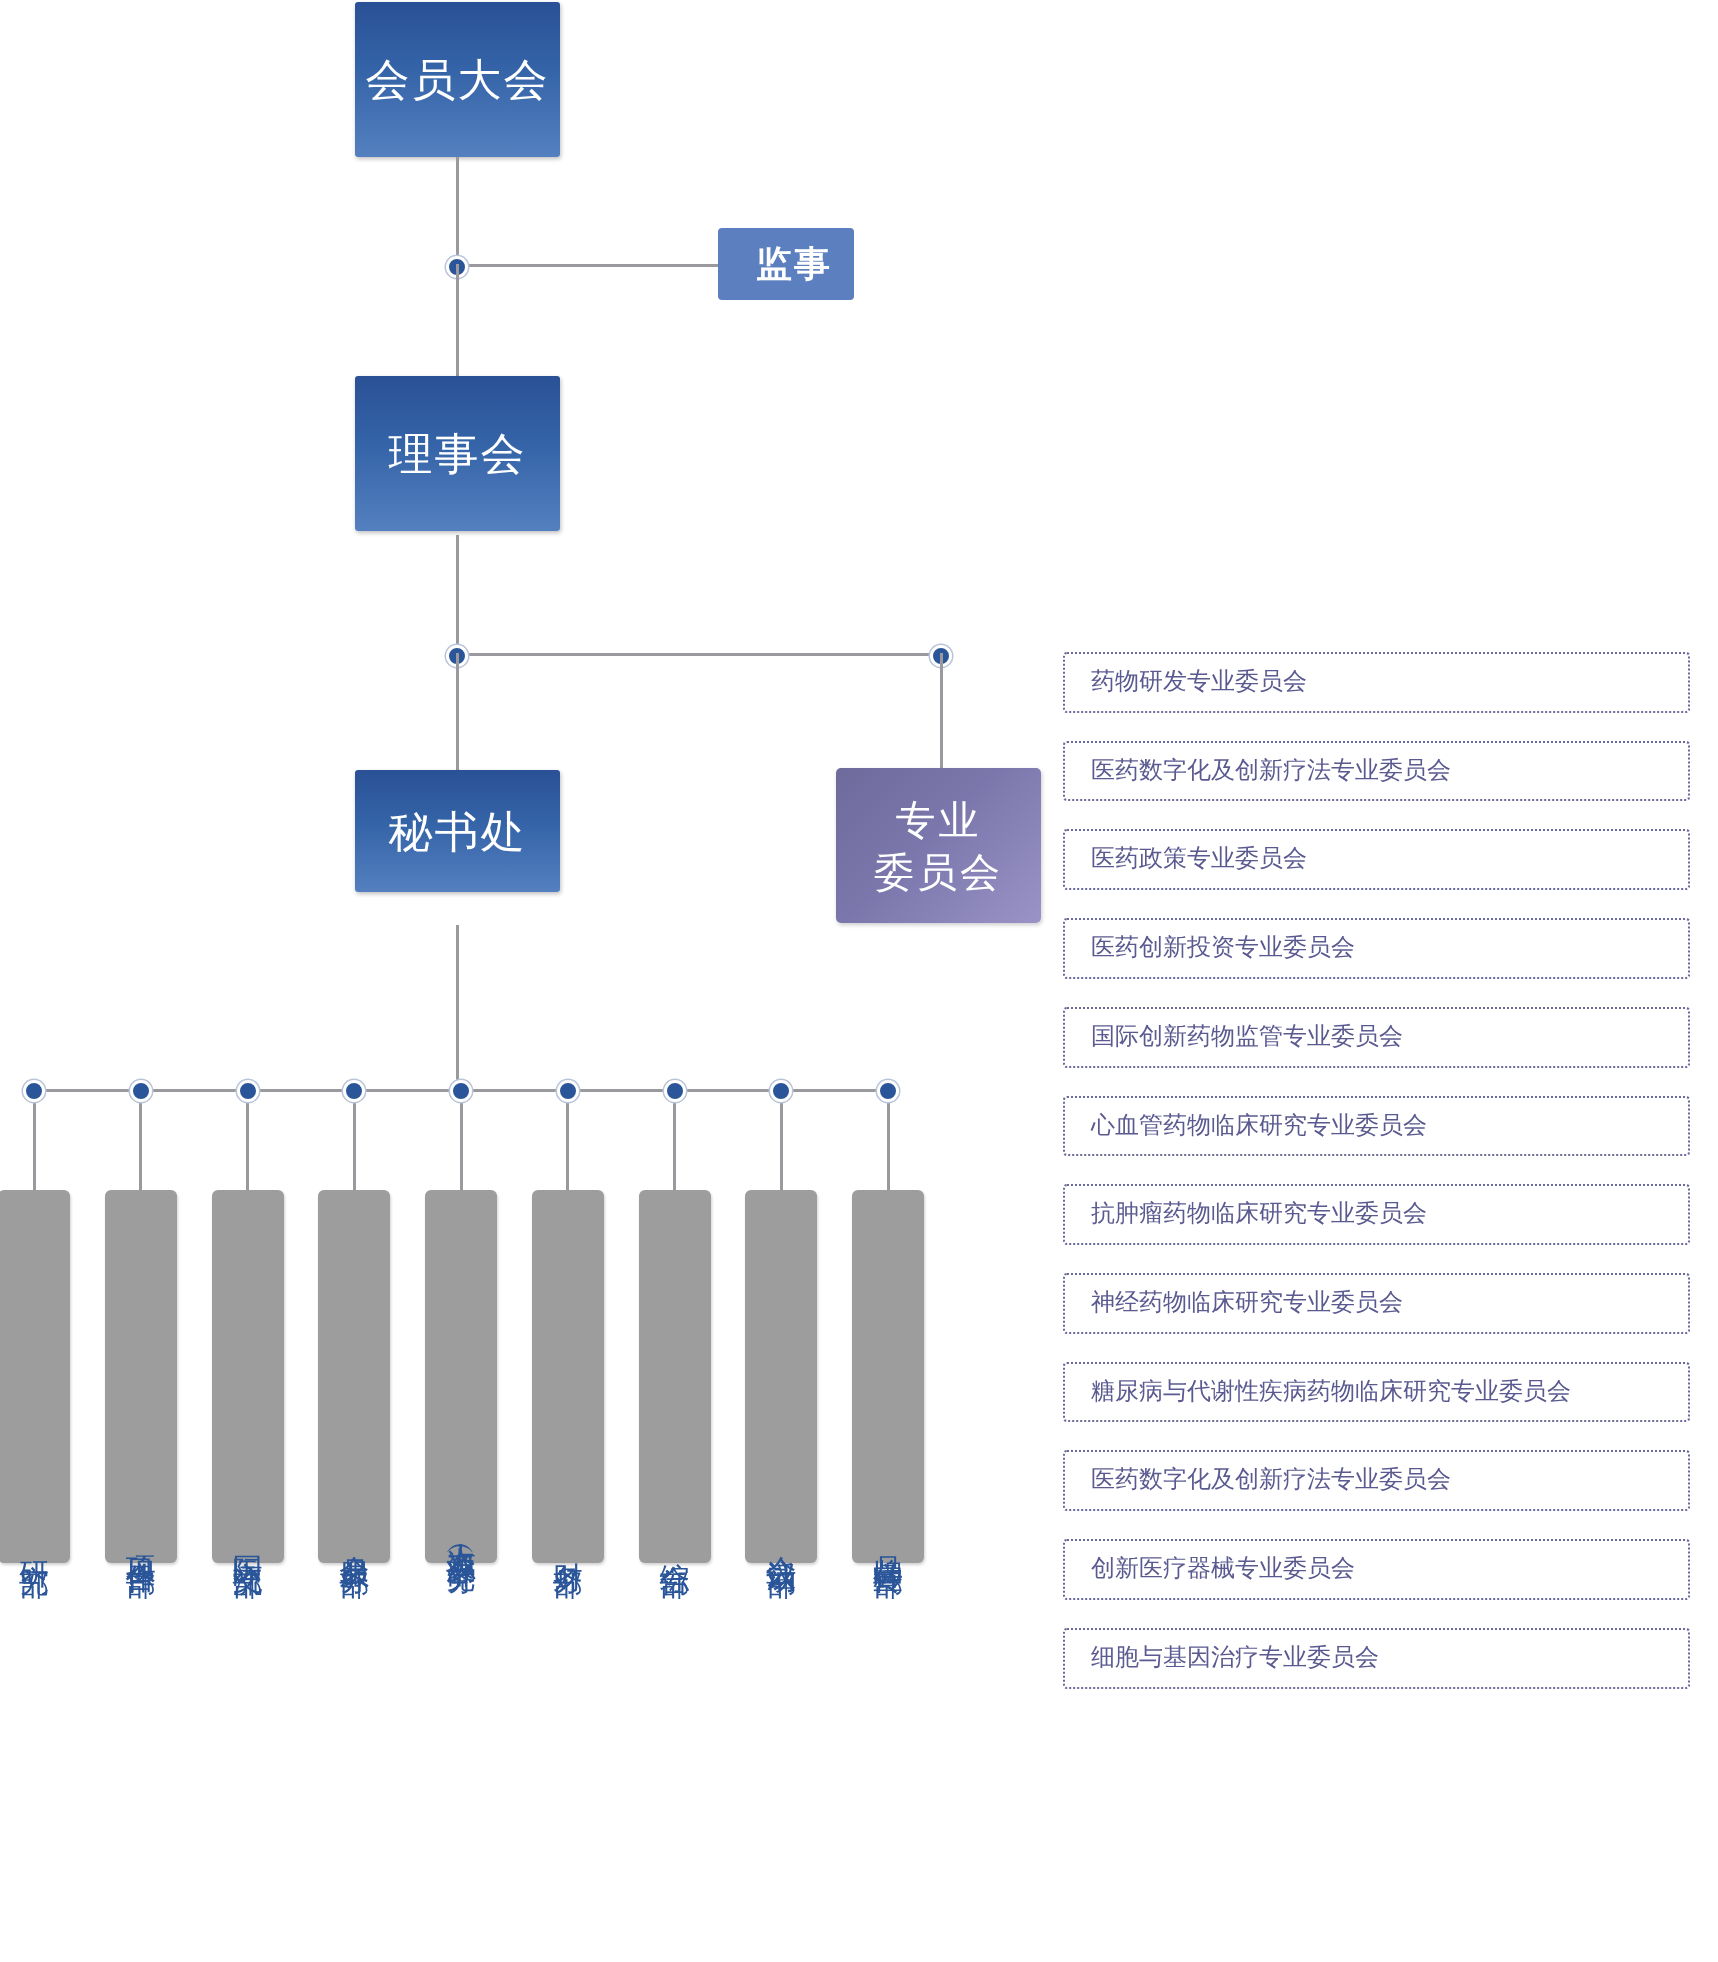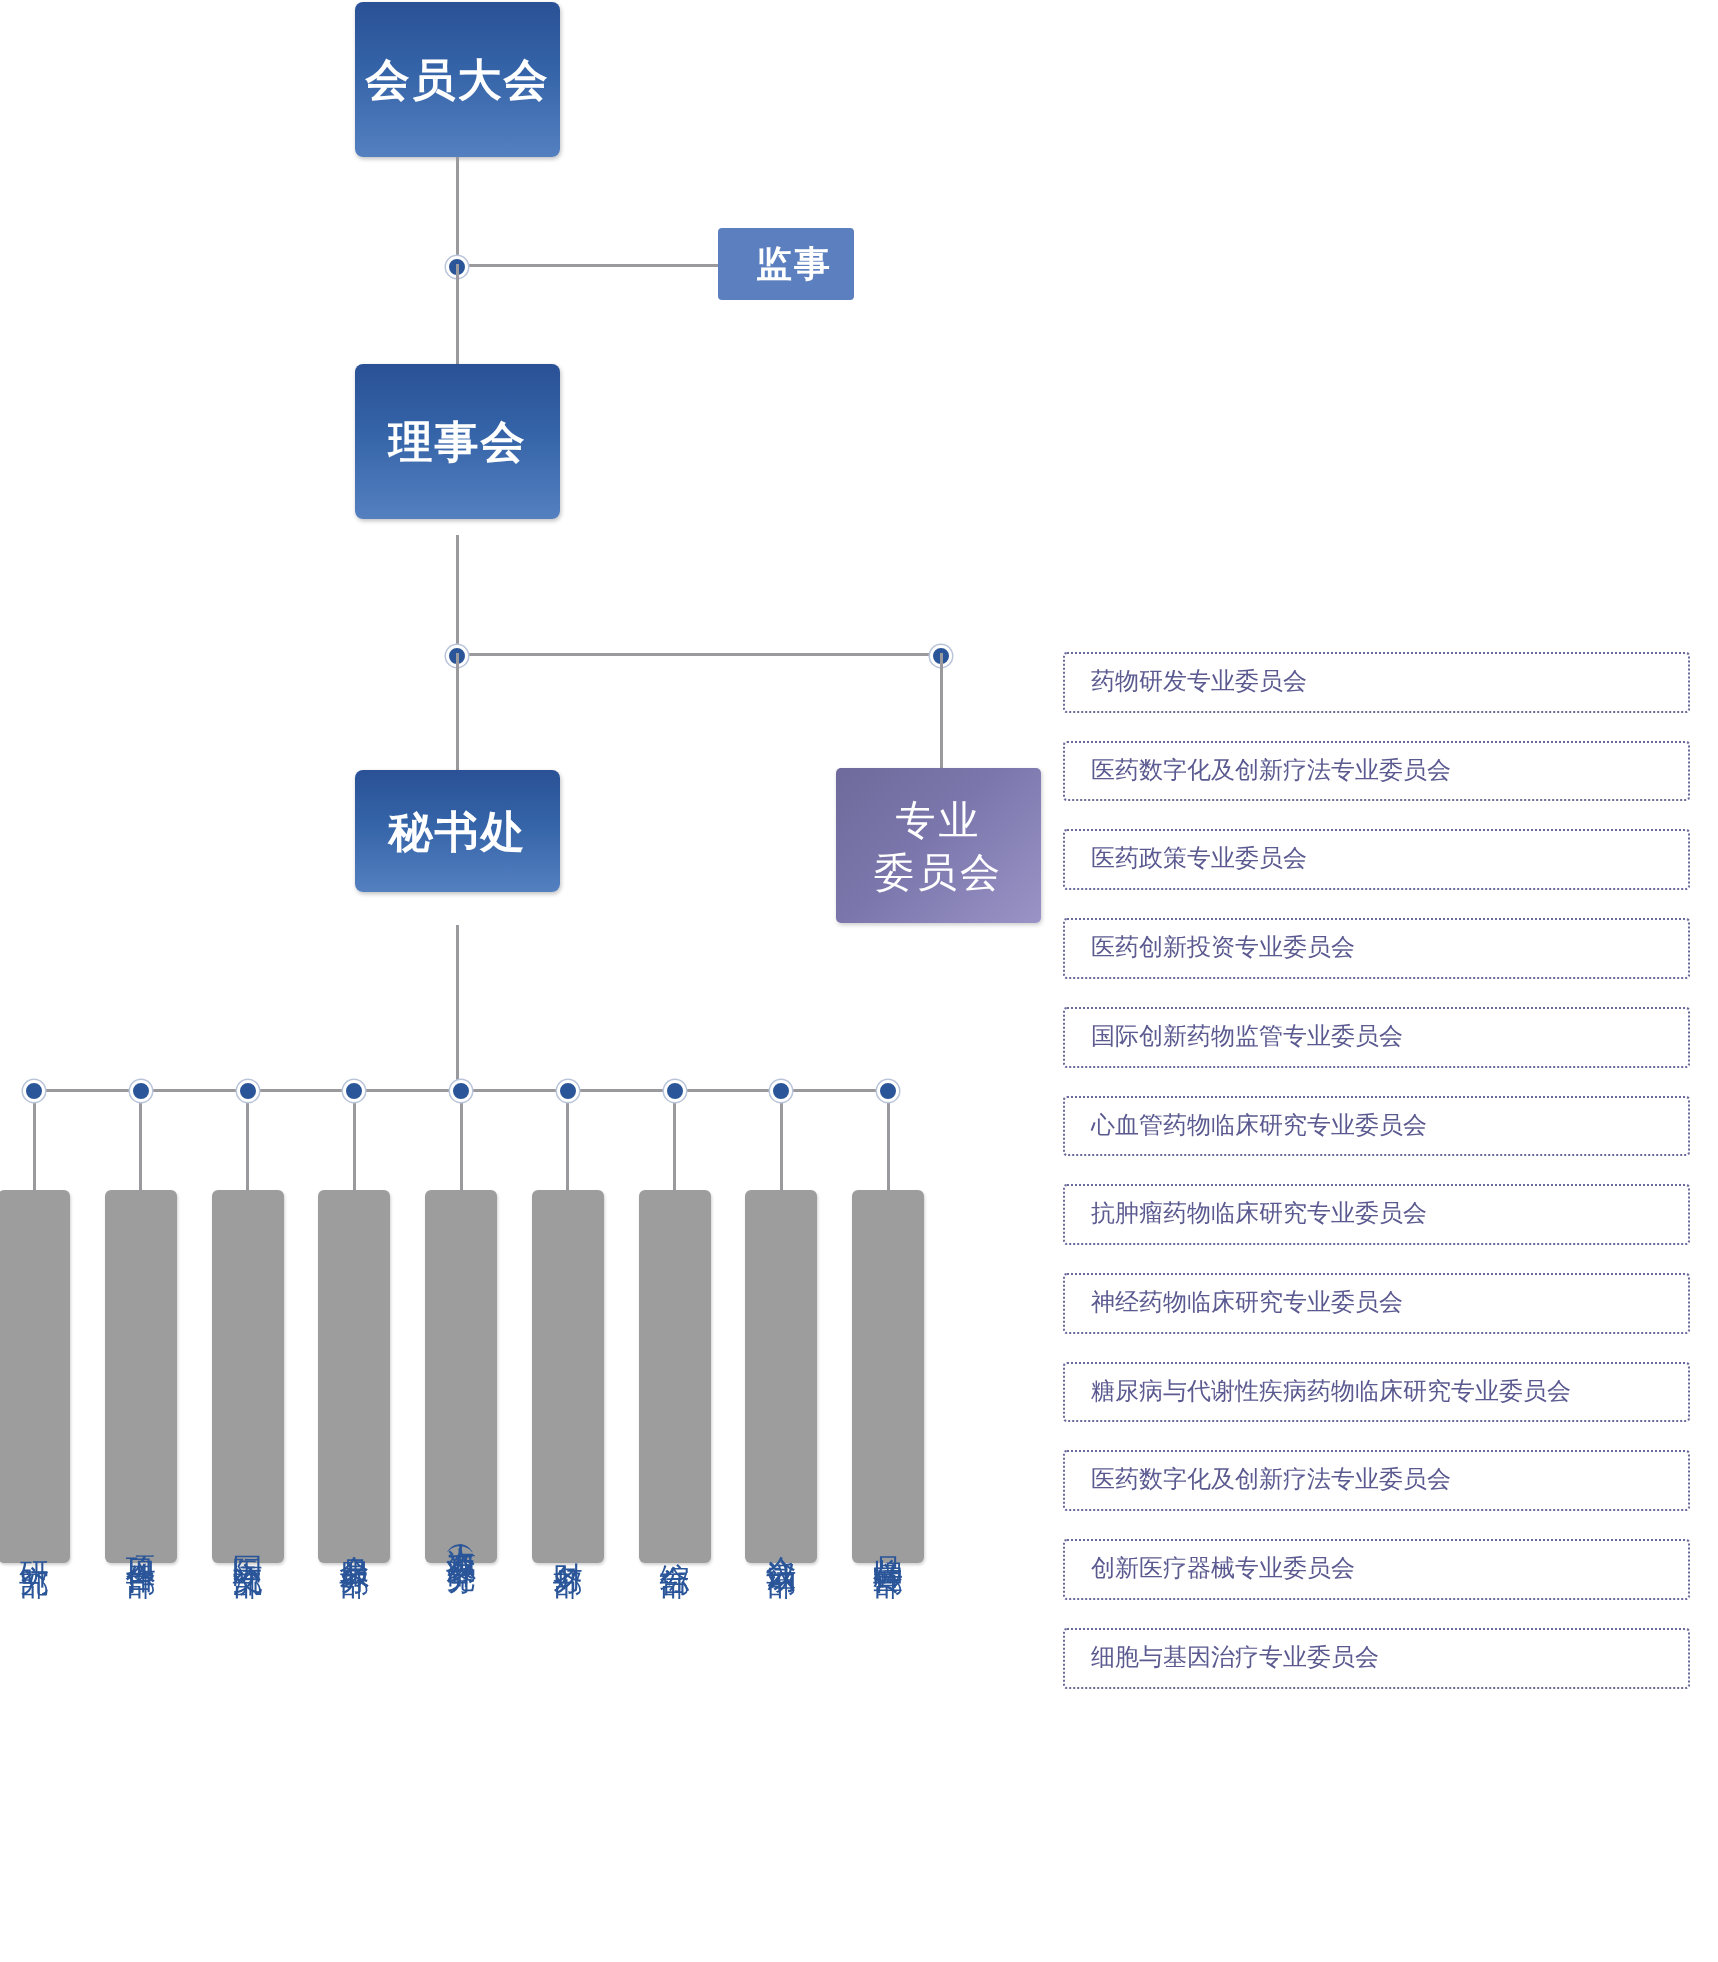--- a/index.html
+++ b/index.html
@@ -37,28 +37,28 @@
     border-radius: 50%;
     background: #2a5599;
     border: 3px solid #ffffff;
     box-shadow: 0 0 0 1.5px #b9c4d8;
     box-sizing: border-box;
   }
 
   
   .box-primary {
     position: absolute;
-    border-radius: 8px;
+    border-radius: 3px;
     background: linear-gradient(180deg, #2a5196 0%, #3564a8 45%, #5480c0 100%);
     color: #ffffff;
     display: flex;
     align-items: center;
     justify-content: center;
     text-align: center;
-    font-weight: bold;
+    font-weight: normal;
     letter-spacing: 2px;
     line-height: 1.25;
     box-shadow: 1px 2px 4px rgba(0,0,0,0.25);
     box-sizing: border-box;
   }
 
   
   .box-flat-blue {
     position: absolute;
     border-radius: 4px;
@@ -148,21 +148,21 @@
   <div class="hline" style="left:468px; top:264px; width:250px;"></div>
 
   <div class="node-dot" style="left:446px; top:256px;"></div>
 
   <div class="box-flat-blue" style="left:718px; top:228px; width:136px; height:72px; font-size:36px;">
     <span>监事</span>
   </div>
 
   <div class="vline" style="left:456px; top:264px; height:116px;"></div>
 
-  <div class="box-primary" style="left:355px; top:364px; width:205px; height:155px; font-size:44px;">
+  <div class="box-primary" style="left:355px; top:376px; width:205px; height:155px; font-size:44px;">
     <span>理事会</span>
   </div>
 
   <div class="vline" style="left:456px; top:535px; height:120px;"></div>
 
   <div class="hline" style="left:456px; top:653px; width:486px;"></div>
 
   <div class="node-dot" style="left:446px; top:645px;"></div>
   <div class="node-dot" style="left:930px; top:645px;"></div>
 

